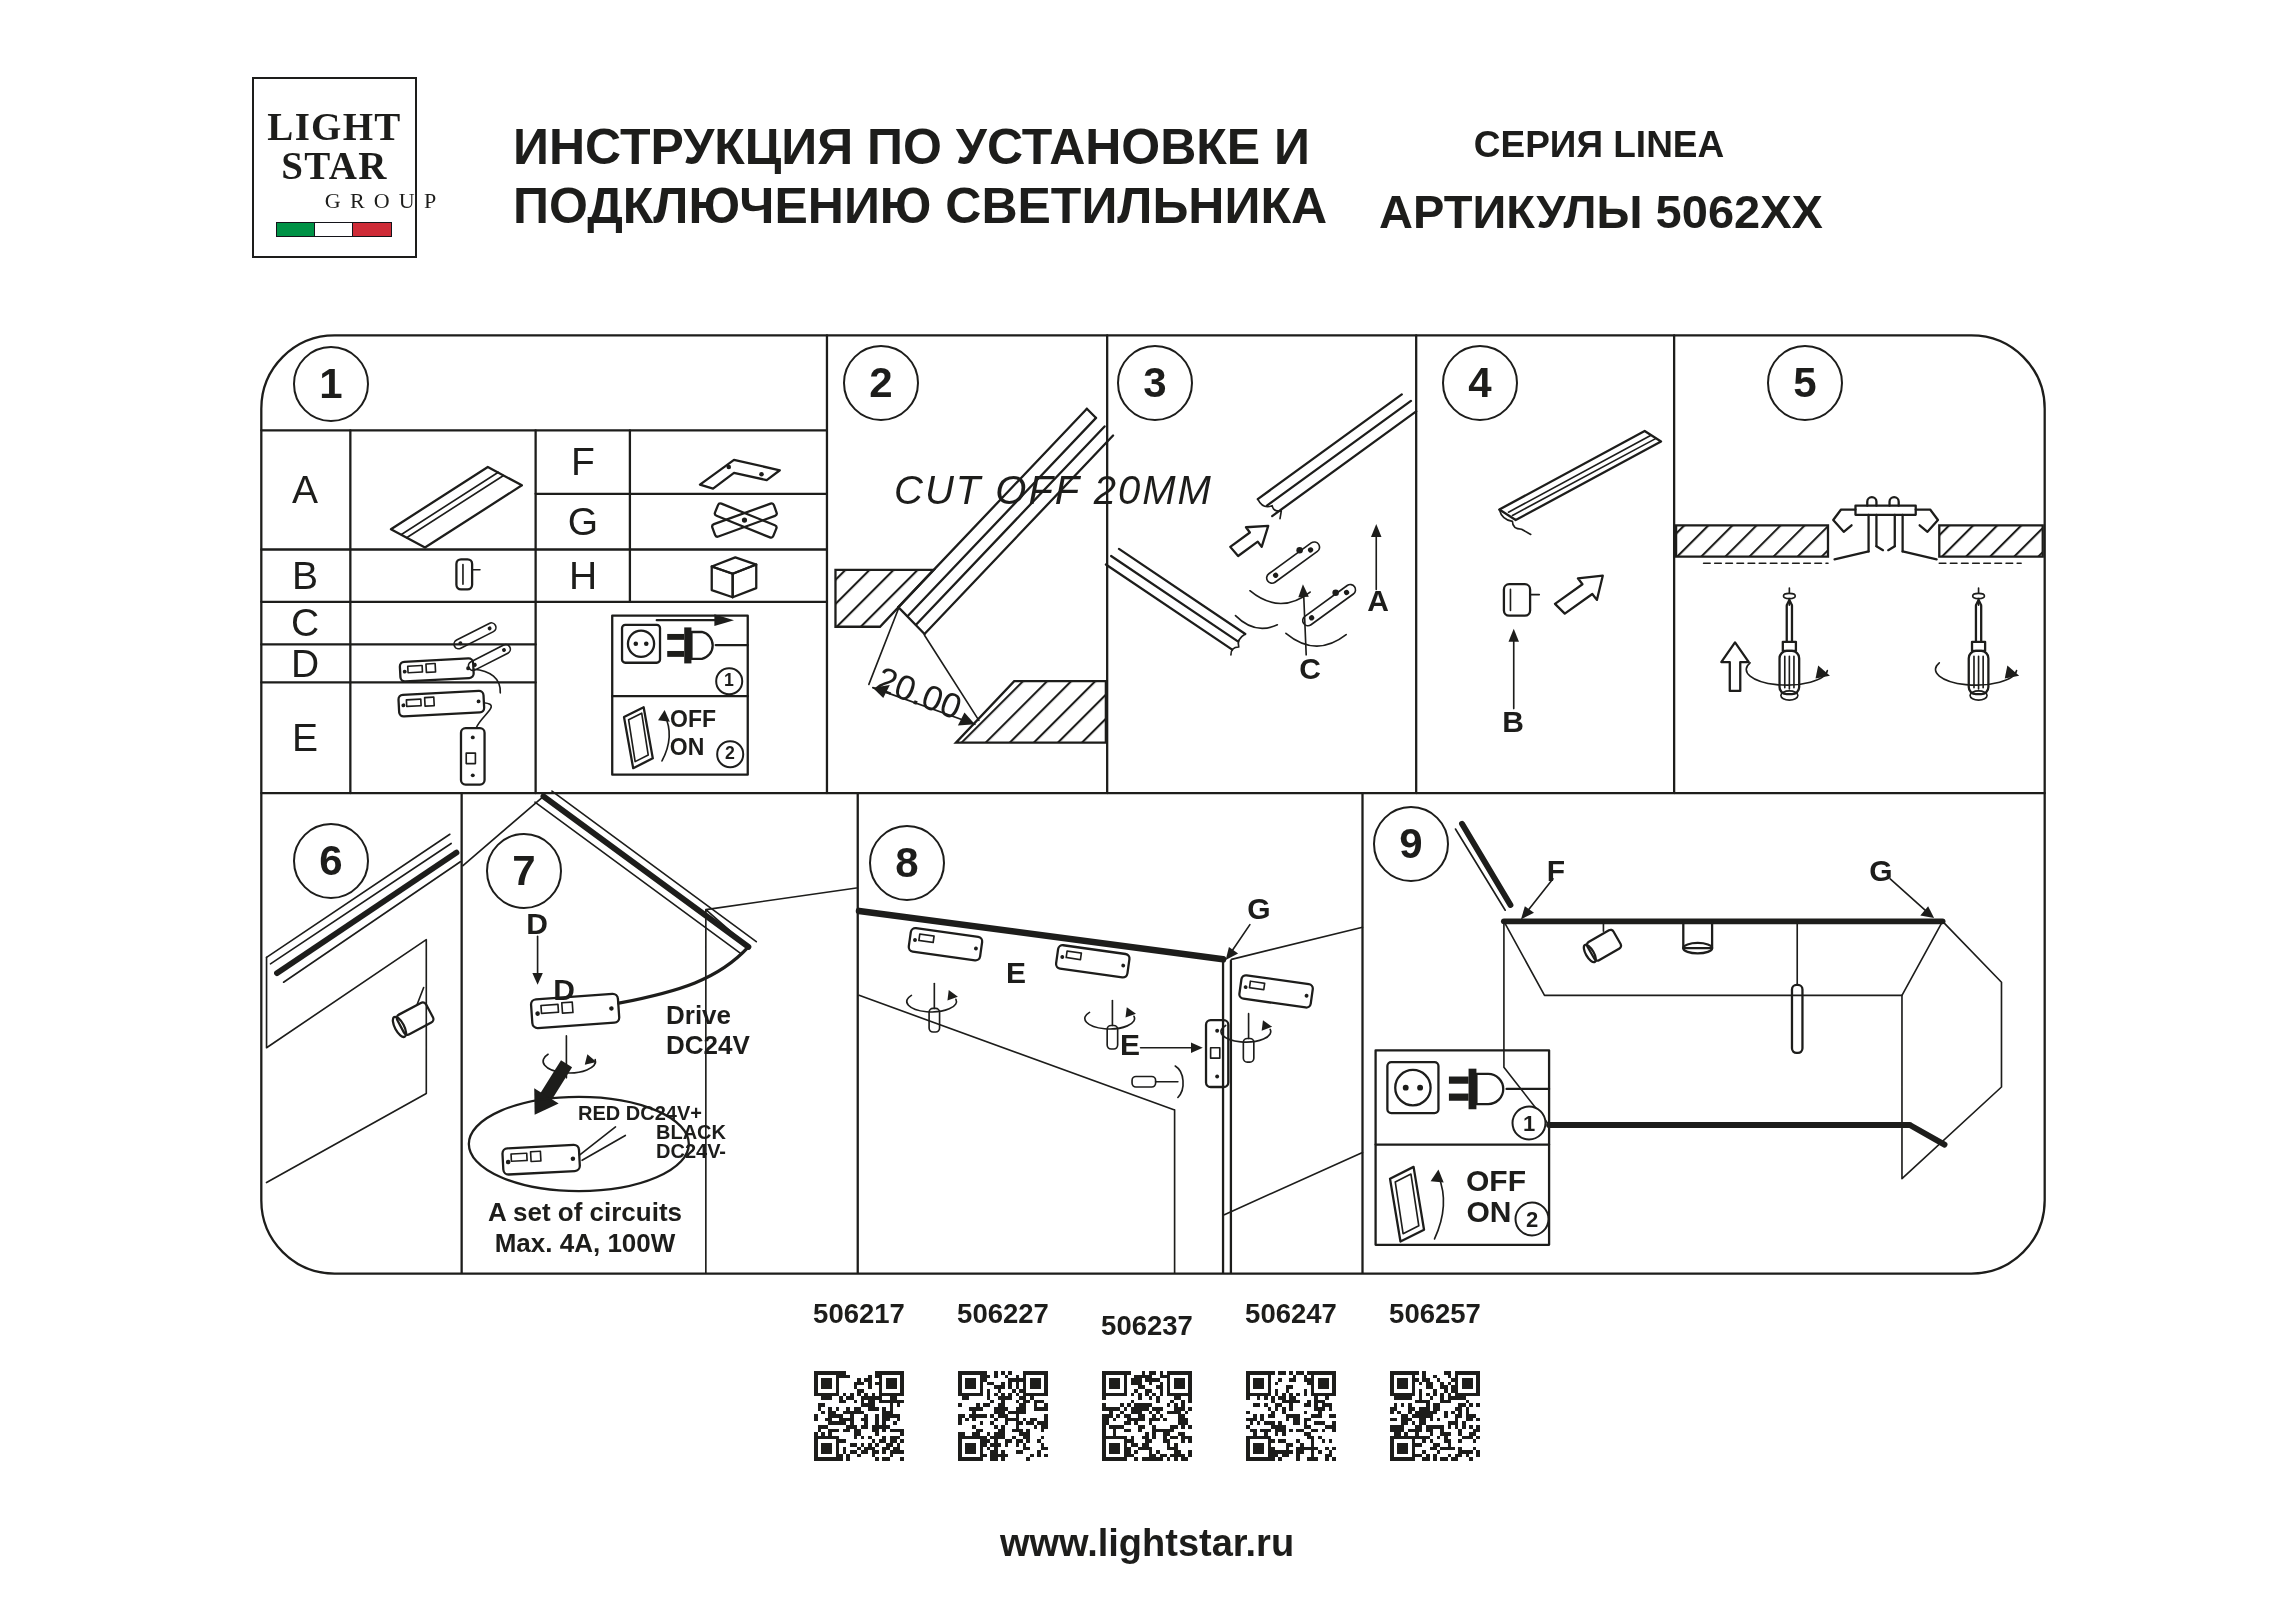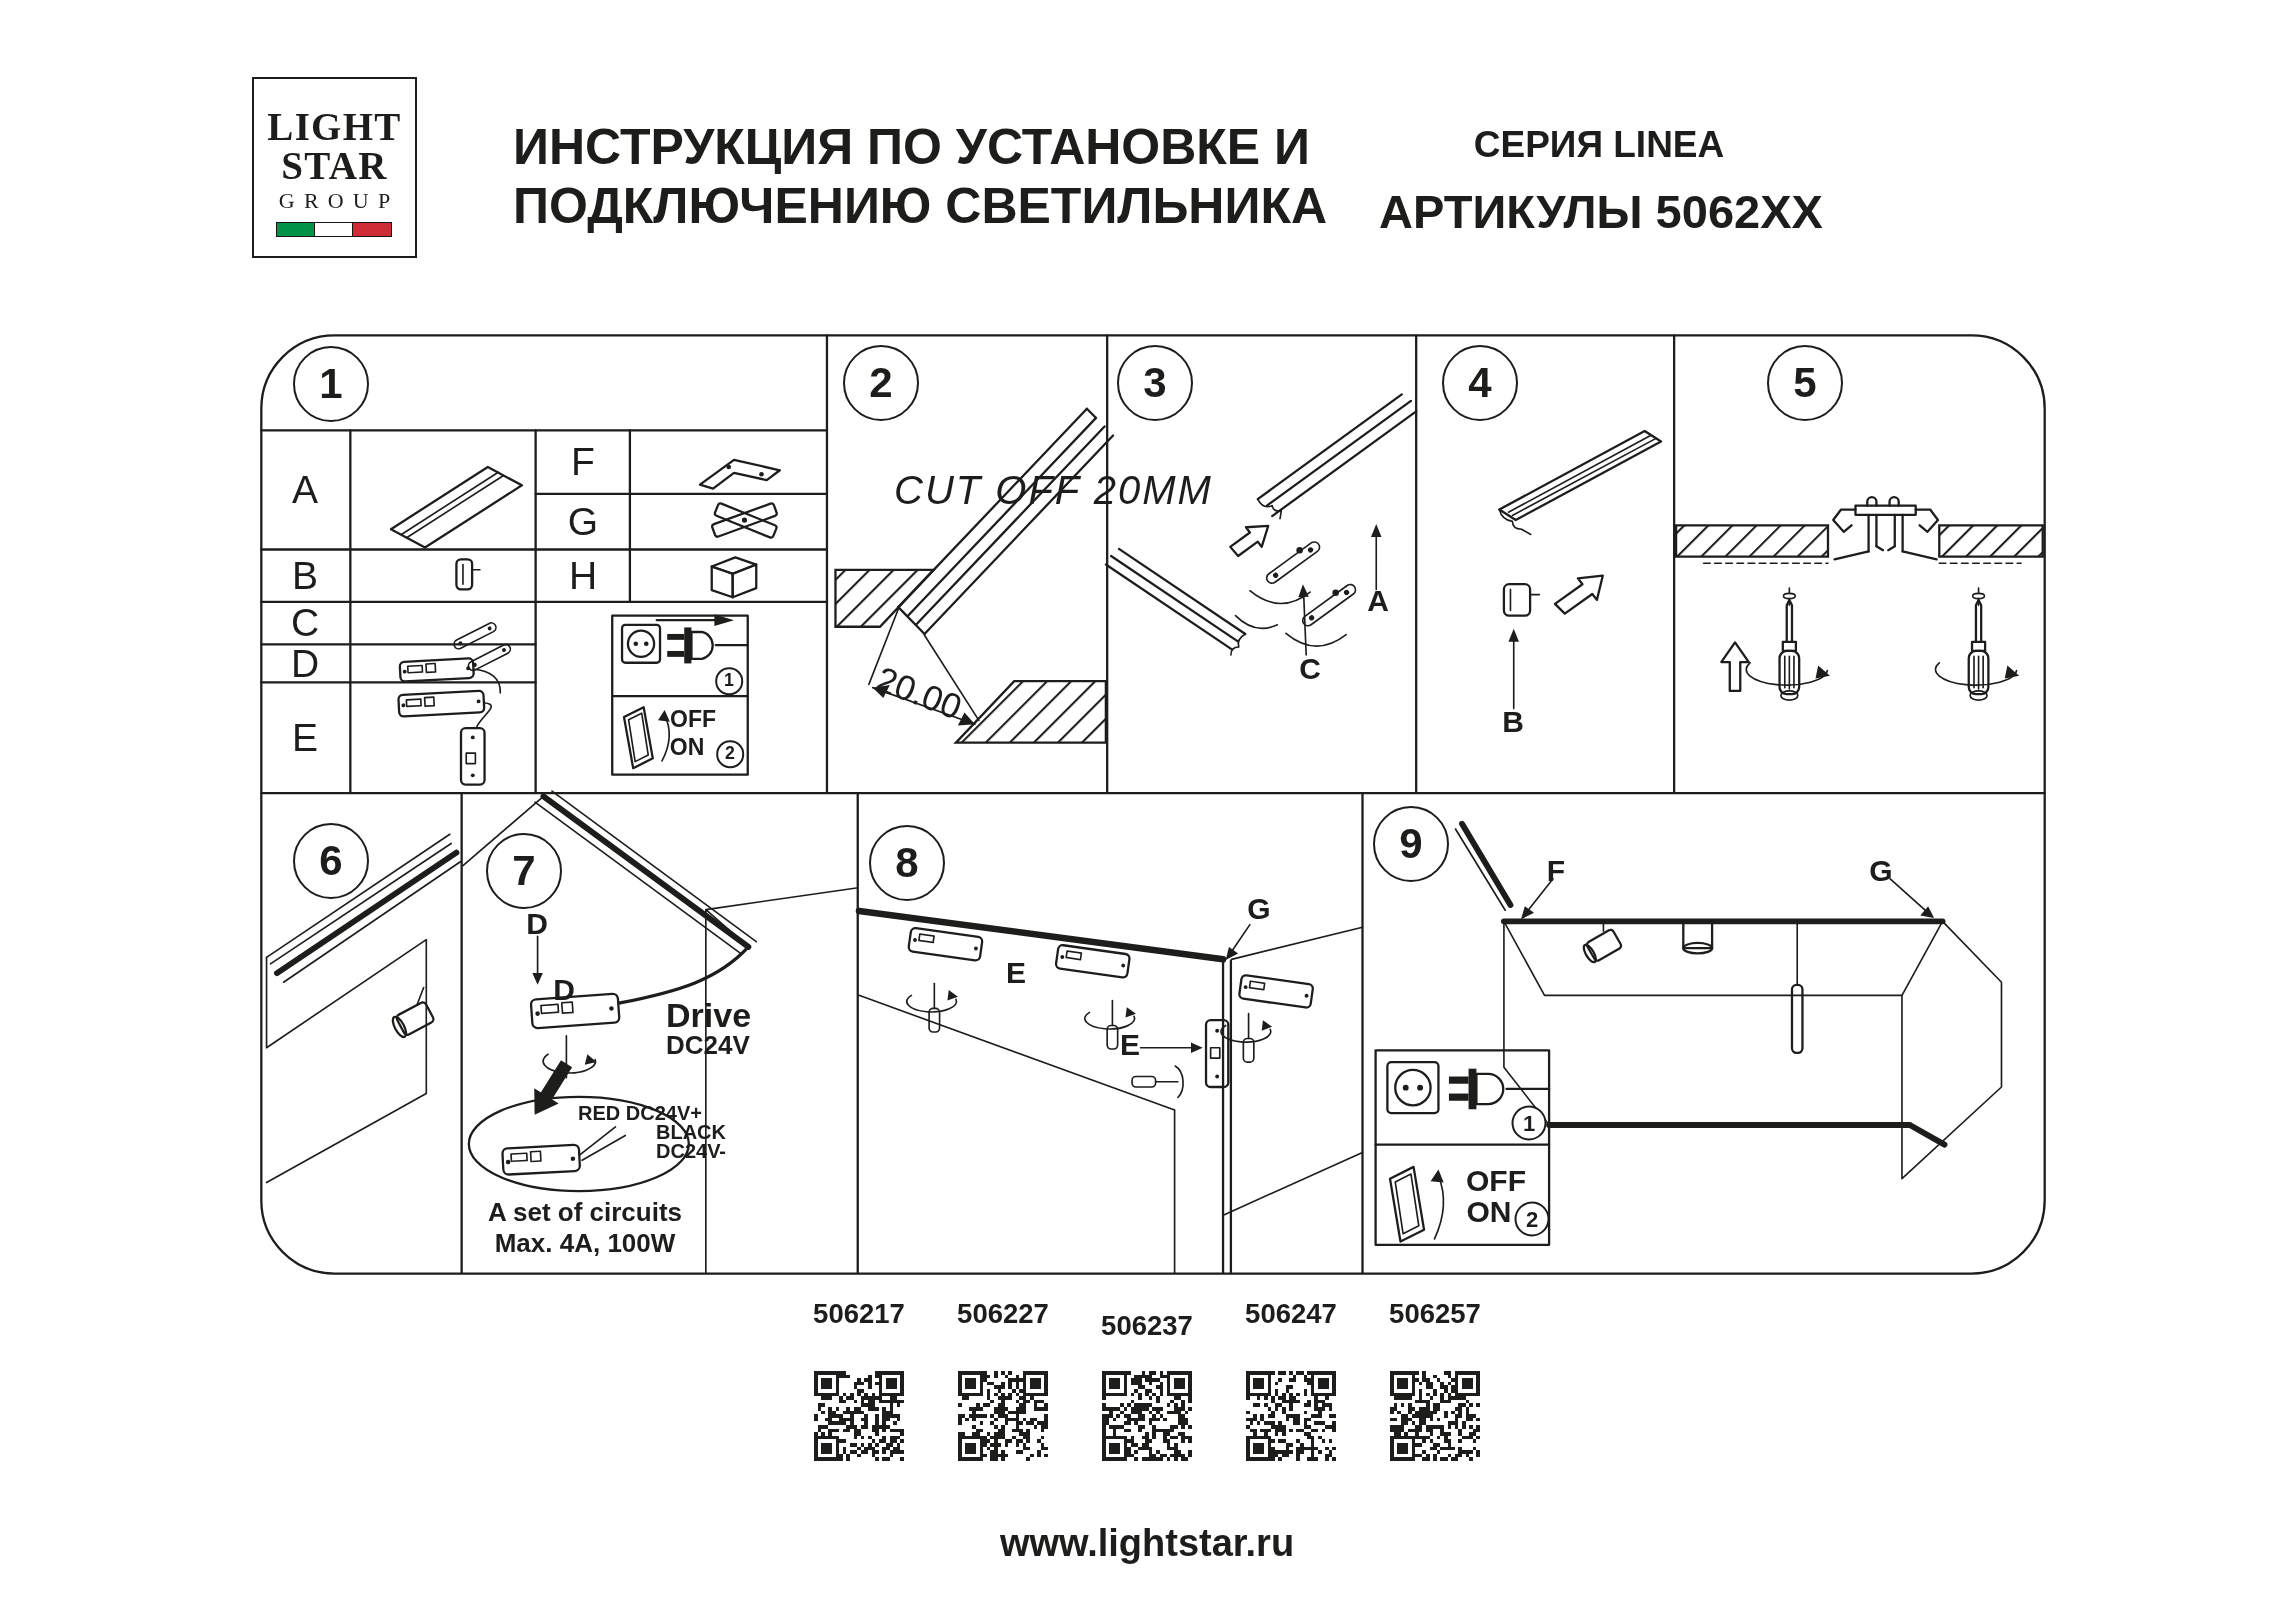--- a/index.html
+++ b/index.html
@@ -37,21 +37,21 @@
   .qrnum{position:absolute;transform:translate(-50%,-50%);font-size:27.5px;font-weight:bold;}
 </style>
 </head>
 <body>
 
 <div class="page">
 
   <div class="logo-box">
     <div class="logo-line" style="top:25px;font-size:39px;font-family:Liberation Serif, serif;">LIGHT</div>
     <div class="logo-line" style="top:64px;font-size:39px;">STAR</div>
-    <div class="logo-line" style="top:109px;font-size:22px;font-weight:normal;letter-spacing:9.2px;text-indent:9.2px;">GROUP</div>
+    <div class="logo-line" style="top:109px;font-size:22px;font-weight:normal;letter-spacing:9.2px;text-indent:9.2px;padding-left:46px;">GROUP</div>
     <div class="flag">
       <span style="background:#009246;"></span>
       <span style="background:#ffffff;border-left:1.3px solid #14141a;border-right:1.3px solid #14141a;"></span>
       <span style="background:#ce2b37;"></span>
     </div>
   </div>
 
   <div class="ll b" style="left:477px;top:147px;font-size:50px;">ИНСТРУКЦИЯ ПО УСТАНОВКЕ И</div>
   <div class="ll b" style="left:477px;top:206px;font-size:50px;">ПОДКЛЮЧЕНИЮ СВЕТИЛЬНИКА</div>
 
@@ -412,21 +412,21 @@
 
   <div class="ll" style="left:858px;top:490px;font-size:40px;letter-spacing:2px;font-style:italic;">CUT OFF 20MM</div>
   <div class="lbl" style="left:919px;top:693px;font-size:35px;transform:translate(-50%,-50%) rotate(21deg);">20.00</div>
 
   <div class="cl" style="left:1378px;top:601px;">A</div>
   <div class="cl" style="left:1310px;top:669px;">C</div>
   <div class="cl" style="left:1513px;top:722px;">B</div>
 
   <div class="cl" style="left:537px;top:924px;">D</div>
   <div class="cl" style="left:564px;top:990px;">D</div>
-  <div class="ll b" style="left:630px;top:1015px;font-size:34px;">Drive</div>
+  <div class="ll b" style="left:630px;top:1015px;font-size:26px;">Drive</div>
   <div class="ll b" style="left:630px;top:1045px;font-size:26px;">DC24V</div>
   <div class="ll b" style="left:542px;top:1113px;font-size:20px;">RED DC24V+</div>
   <div class="ll b" style="left:620px;top:1132px;font-size:20px;">BLACK</div>
   <div class="ll b" style="left:620px;top:1151px;font-size:20px;">DC24V-</div>
   <div class="lbl b" style="left:585px;top:1212px;font-size:26px;">A set of circuits</div>
   <div class="lbl b" style="left:585px;top:1243px;font-size:26px;">Max. 4A, 100W</div>
 
   <div class="cl" style="left:1016px;top:973px;">E</div>
   <div class="cl" style="left:1130px;top:1045px;">E</div>
   <div class="cl" style="left:1259px;top:909px;">G</div>

